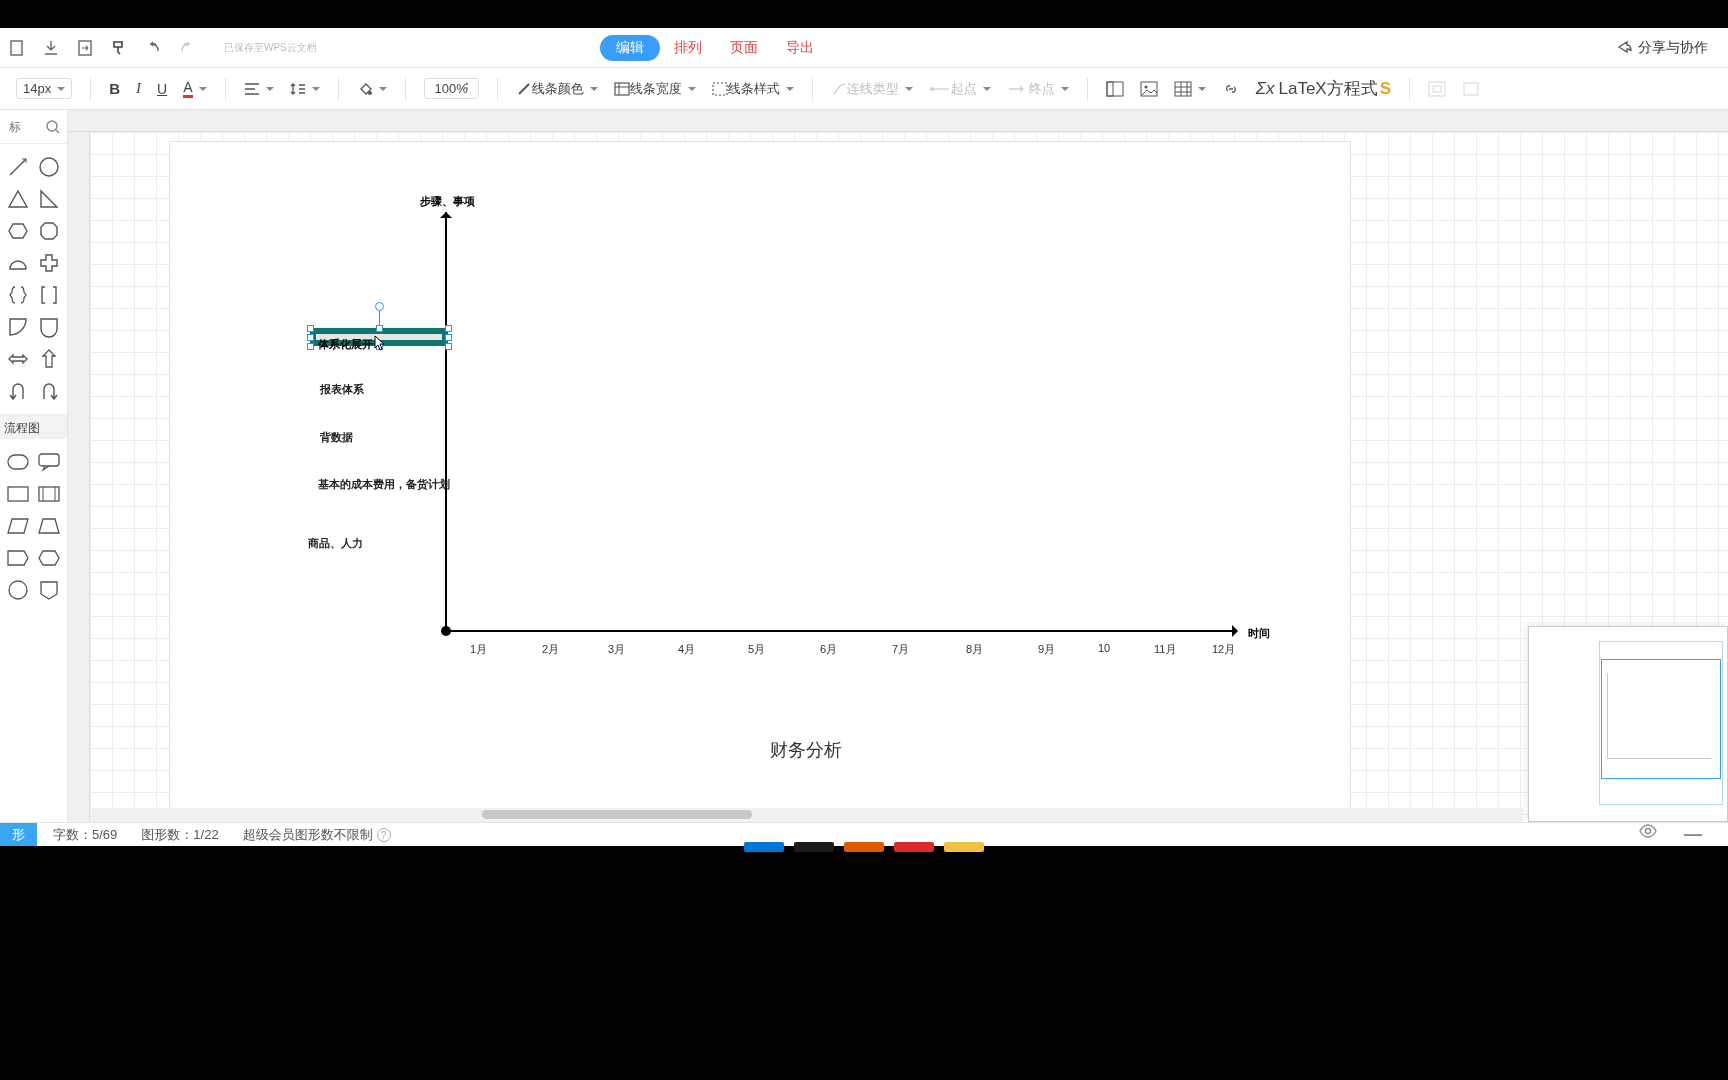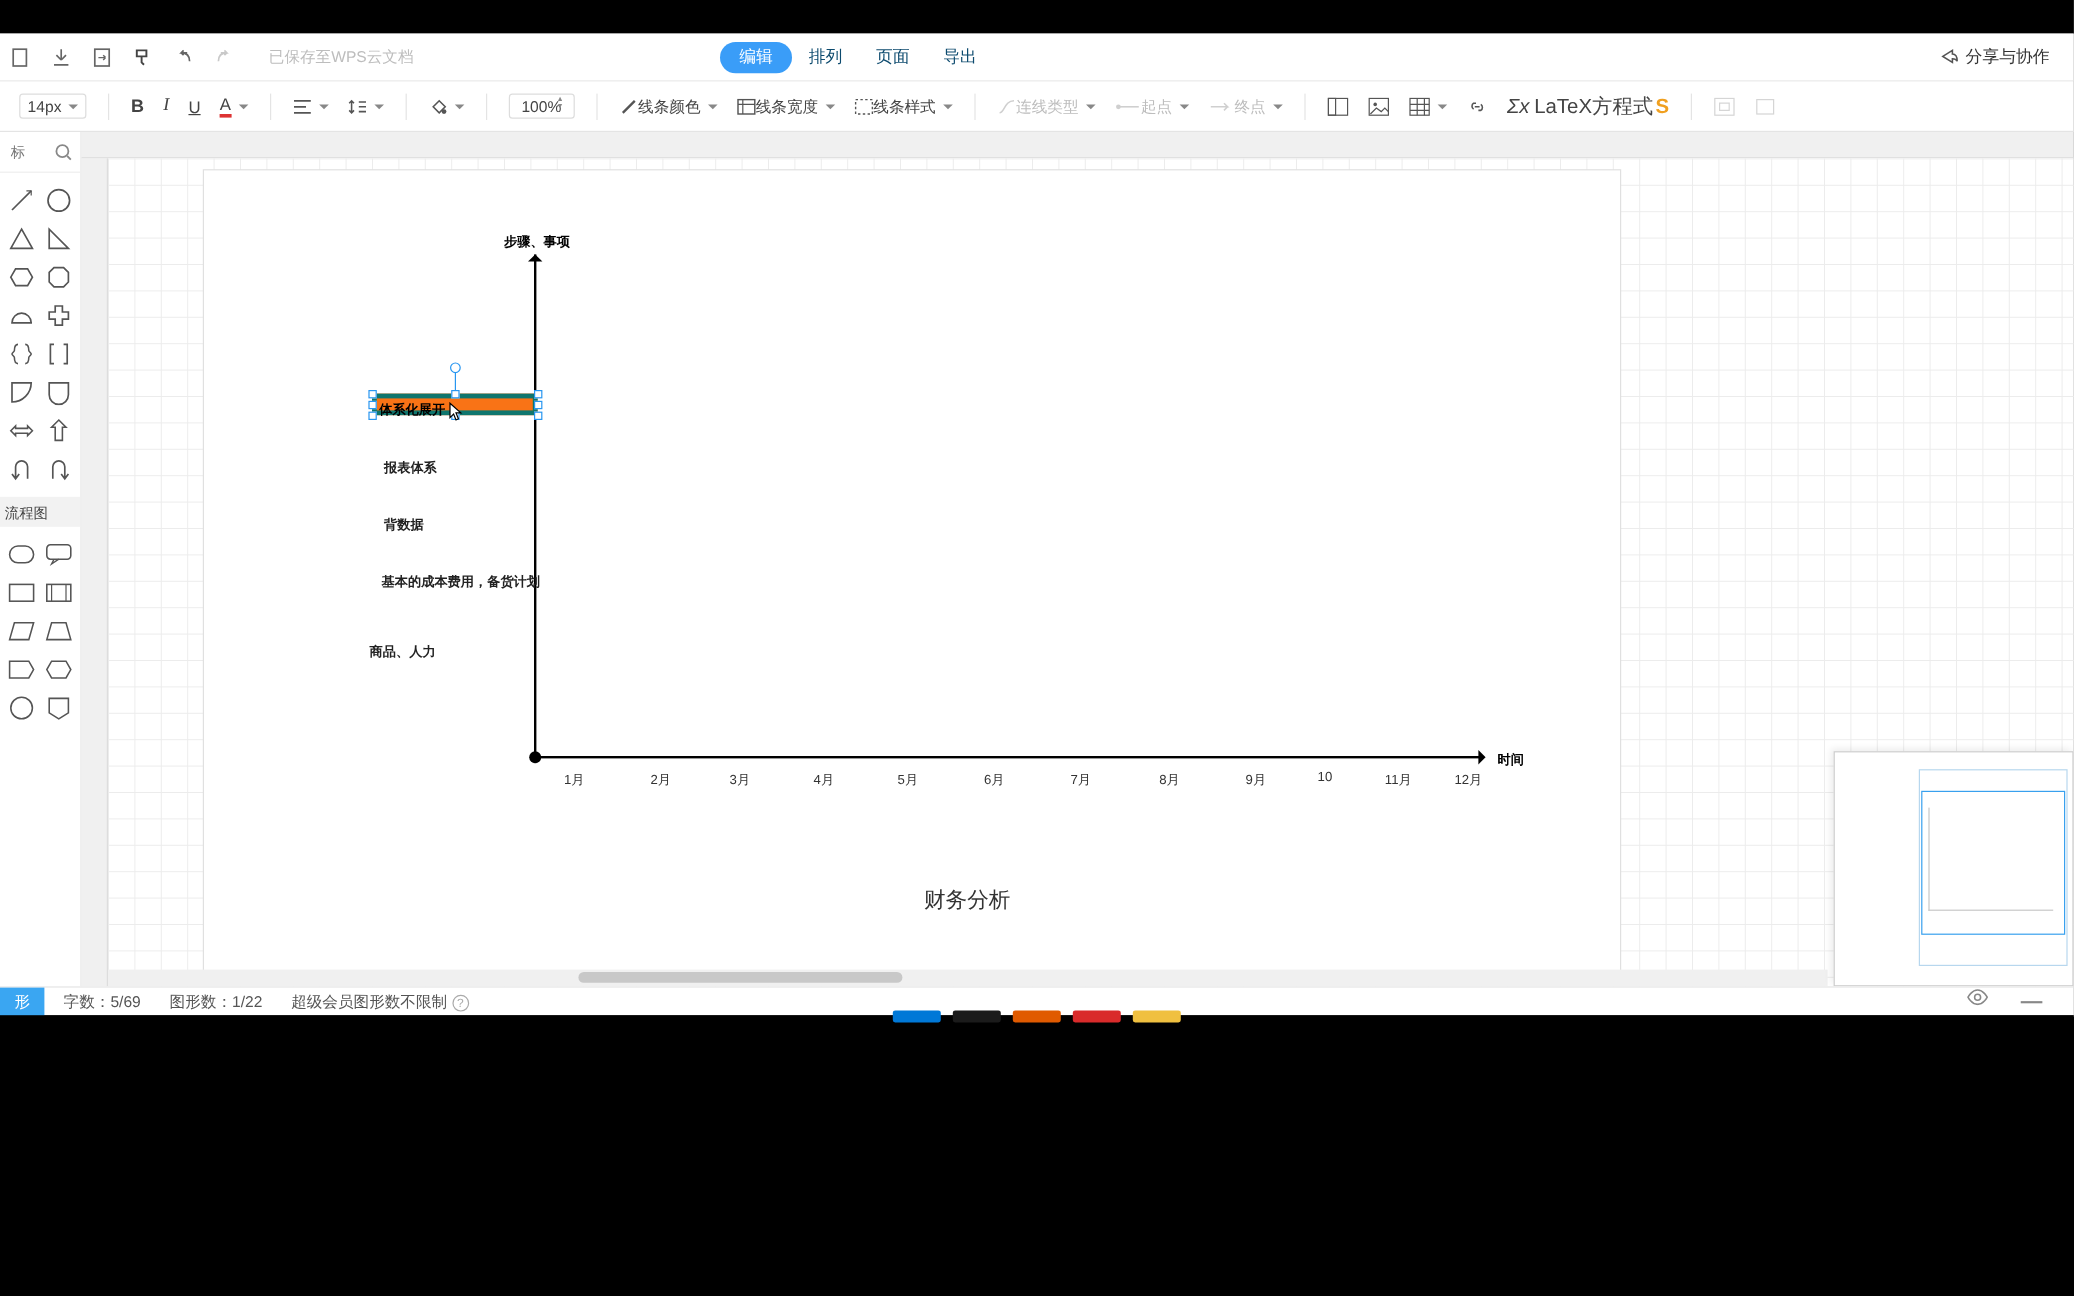--- a/index.html
+++ b/index.html
@@ -5,23 +5,23 @@
   * { box-sizing: border-box; margin: 0; padding: 0; font-family: "Microsoft YaHei", Arial, sans-serif; }
   html, body { width: 1728px; height: 1080px; overflow: hidden; background: #2b2b2b; }
   #blackTop { position: absolute; left: 0; top: 0; width: 1728px; height: 28px; background: #000; }
   #blackBottom { position: absolute; left: 0; bottom: 0; width: 1728px; height: 234px; background: #000; }
 
   #appArea { position: absolute; left: 0; top: 28px; width: 1728px; height: 818px; background: #f7f7f7; }
 
   
   .tb1 { position: absolute; left: 0; top: 0; width: 1728px; height: 40px; background: #fff; border-bottom: 1px solid #e4e4e4; display: flex; align-items: center; }
   .tb1 .iconBtn { width: 34px; height: 40px; display: flex; align-items: center; justify-content: center; color: #555; cursor: pointer; }
-  .tb1 .tabBtn { padding: 0 14px; height: 40px; display: flex; align-items: center; font-size: 14px; color: #0c4a6e; cursor: pointer; }
+  .tb1 .tabBtn { padding: 0 14px; height: 40px; display: flex; align-items: center; font-size: 14px; color: #ef4444; cursor: pointer; }
   .tb1 .tabBtn.active { background: #3a9df8; color: #fff; border-radius: 14px; height: 26px; padding: 0 16px; }
-  .savedText { font-size: 13px; color: #bdbdbd; margin-left: 20px; }
+  .savedText { font-size: 10px; color: #bdbdbd; margin-left: 20px; }
   .spacer { flex: 1; }
   .shareBtn { display: flex; align-items: flex-start; gap: 6px; font-size: 14px; color: #333; padding-right: 20px; cursor: pointer; }
 
   
   .tb2 { position: absolute; left: 0; top: 40px; width: 1728px; height: 42px; background: #fff; border-bottom: 1px solid #e4e4e4; display: flex; align-items: center; padding-left: 8px; }
   .tb2 .ctrl { display: flex; align-items: center; height: 30px; padding: 0 8px; font-size: 13px; color: #444; cursor: pointer; position: relative; }
   .tb2 .ctrl.gray { color: #bdbdbd; }
   .tb2 .sep { width: 1px; height: 22px; background: #e4e4e4; margin: 0 10px; }
   .dd::after { content: ""; border: 4px solid transparent; border-top-color: #888; margin-left: 6px; margin-top: 4px; }
   .fontSizeBox { border: 1px solid #ddd; border-radius: 3px; padding: 2px 6px; font-size: 13px; display: flex; align-items: center; }
@@ -54,21 +54,21 @@
   .xAxis { position: absolute; left: 275px; top: 488px; height: 2px; width: 790px; background: #000; }
   .xArrow { position: absolute; left: 1062px; top: 483px; width: 0; height: 0; border: 6px solid transparent; border-left-color: #000; }
   .originDot { position: absolute; left: 271px; top: 484px; width: 10px; height: 10px; background: #000; border-radius: 50%; }
   .yTitle { position: absolute; left: 250px; top: 52px; font-size: 11px; font-weight: bold; }
   .xTitle { position: absolute; left: 1078px; top: 484px; font-size: 11px; font-weight: bold; }
   .monthLabel { position: absolute; top: 500px; font-size: 11px; color: #333; }
 
   .yLabel { position: absolute; font-size: 11px; font-weight: bold; color: #222; }
 
   
-  .selShape { position: absolute; left: 140px; top: 186px; width: 138px; height: 18px; border: 4px solid #0f766e; background: #f97316; }
+  .selShape { position: absolute; left: 140px; top: 186px; width: 138px; height: 18px; border: 6px solid #0f766e; background: #e5e5e5; }
   .selShape span { font-size: 11px; font-weight: bold; padding-left: 2px; }
   .handle { position: absolute; width: 7px; height: 7px; background: #fff; border: 1px solid #2896f0; }
   .rotHandle { position: absolute; width: 9px; height: 9px; border: 1px solid #2896f0; border-radius: 50%; background: #fff; }
   .rotLine { position: absolute; width: 1px; background: #2896f0; }
   .cursorArr { position: absolute; left: 204px; top: 193px; font-size: 12px; pointer-events: none; }
 
   .bigTitle { position: absolute; left: 600px; top: 596px; font-size: 18px; color: #333; }
 
   
   .minimap { position: absolute; right: 0; bottom: 24px; width: 200px; height: 196px; background: #fff; border: 1px solid #ccc; box-shadow: -2px -2px 6px rgba(0,0,0,.08); }

